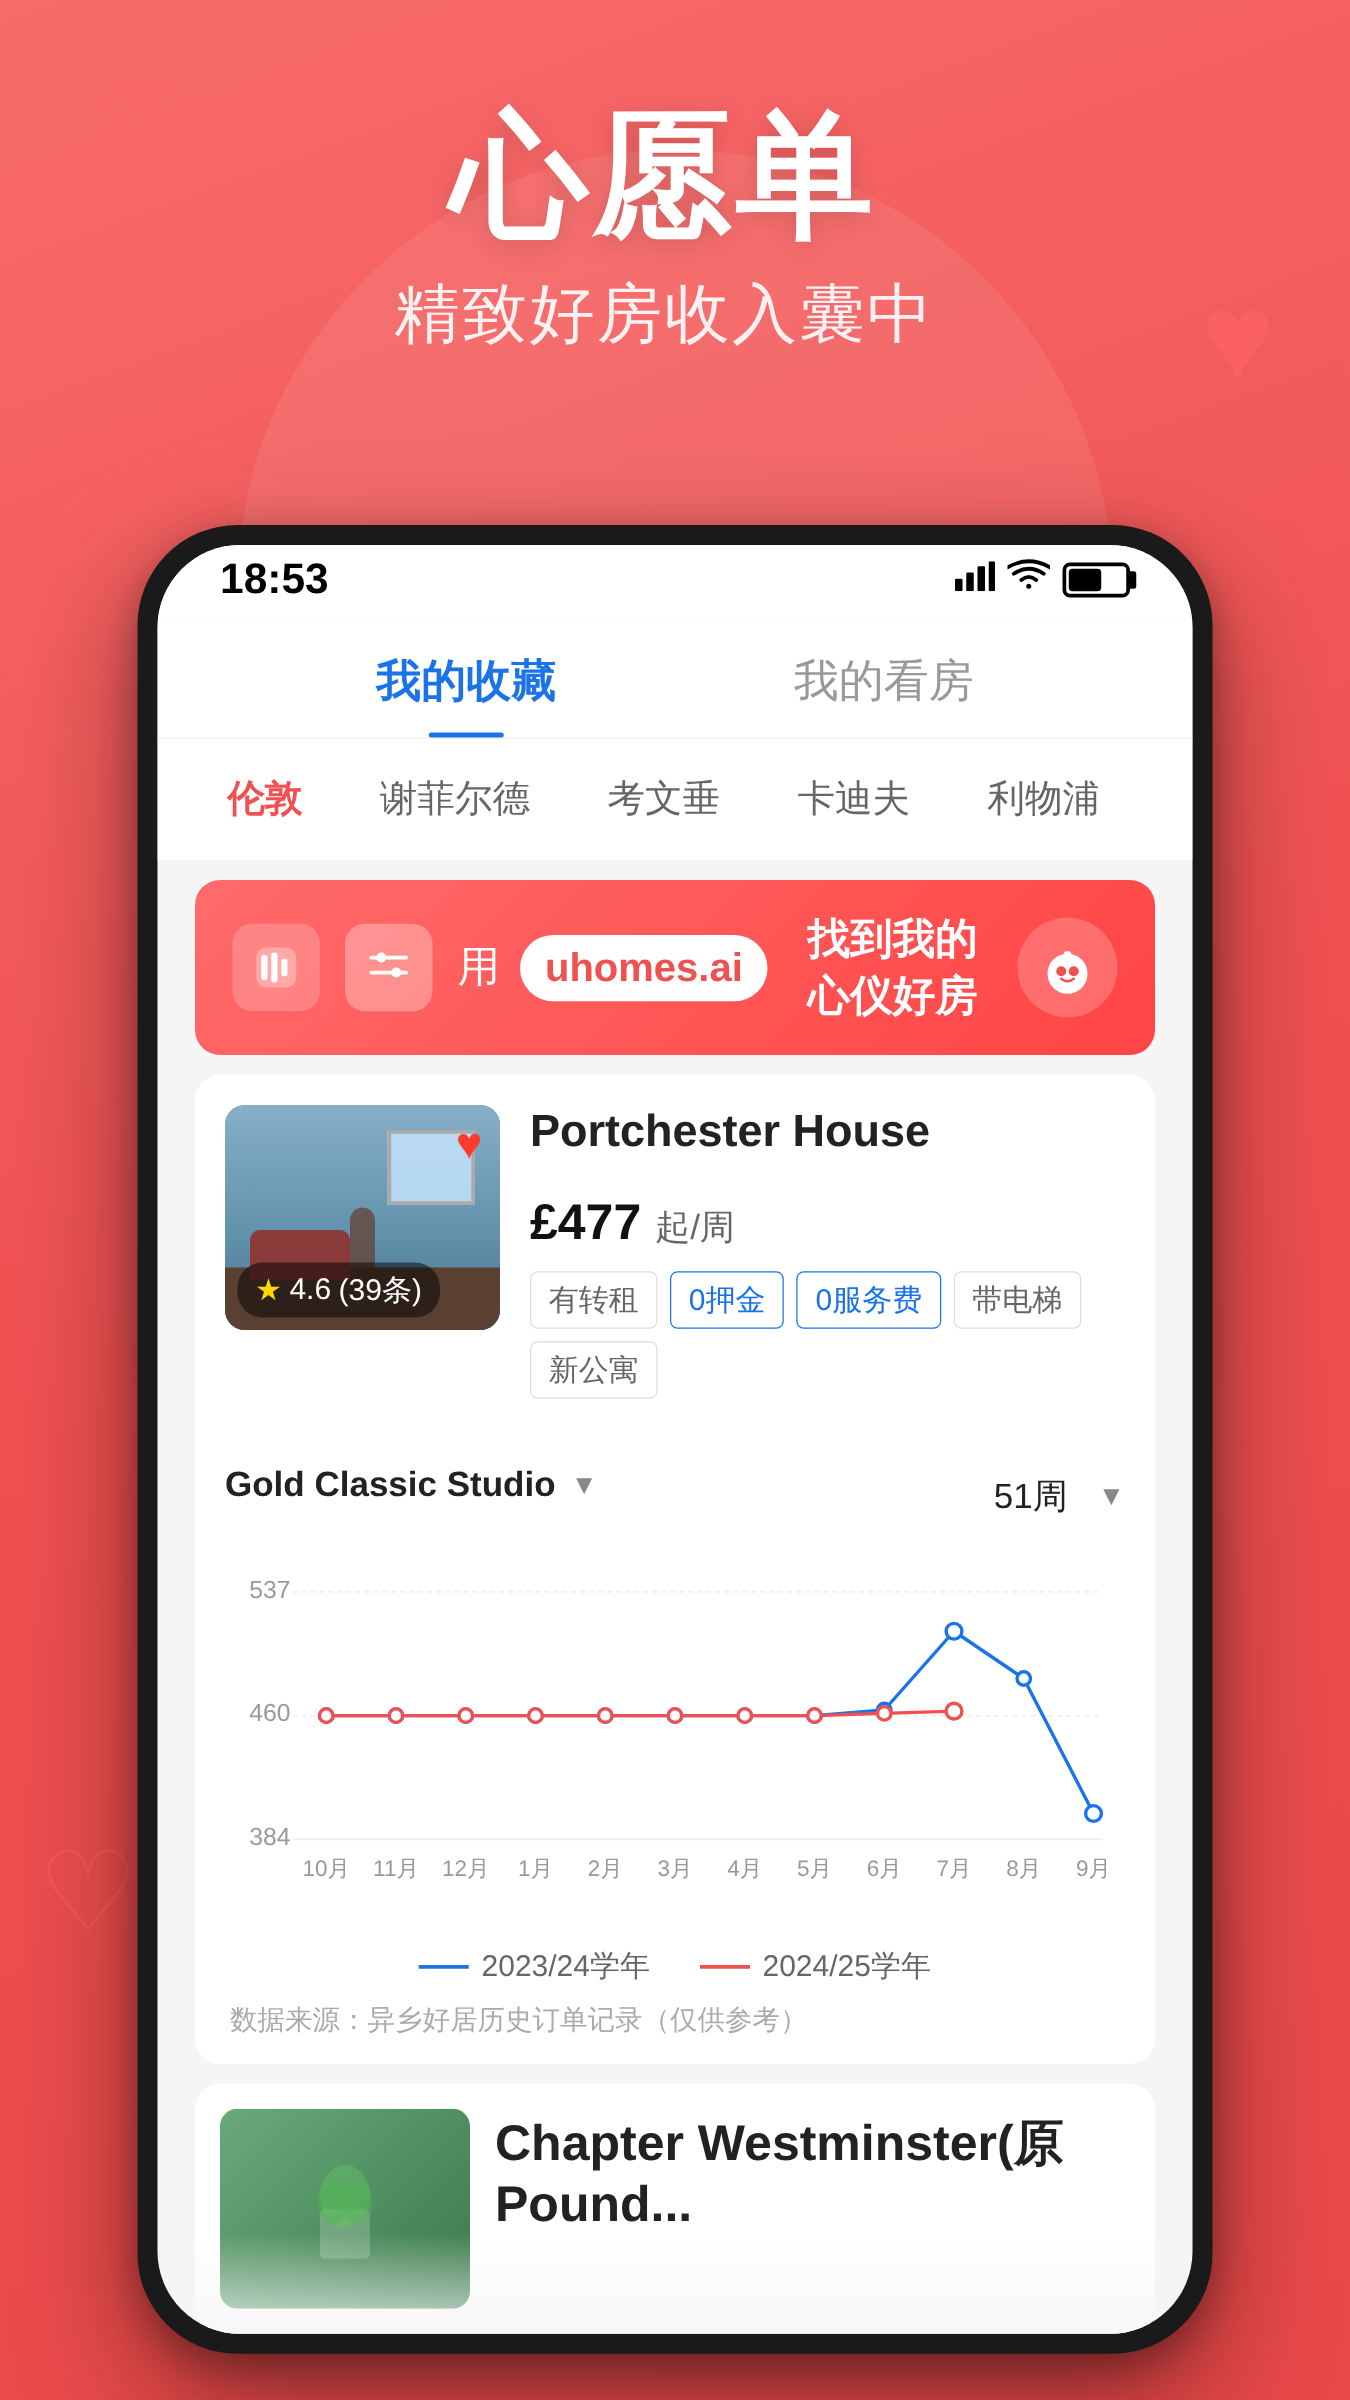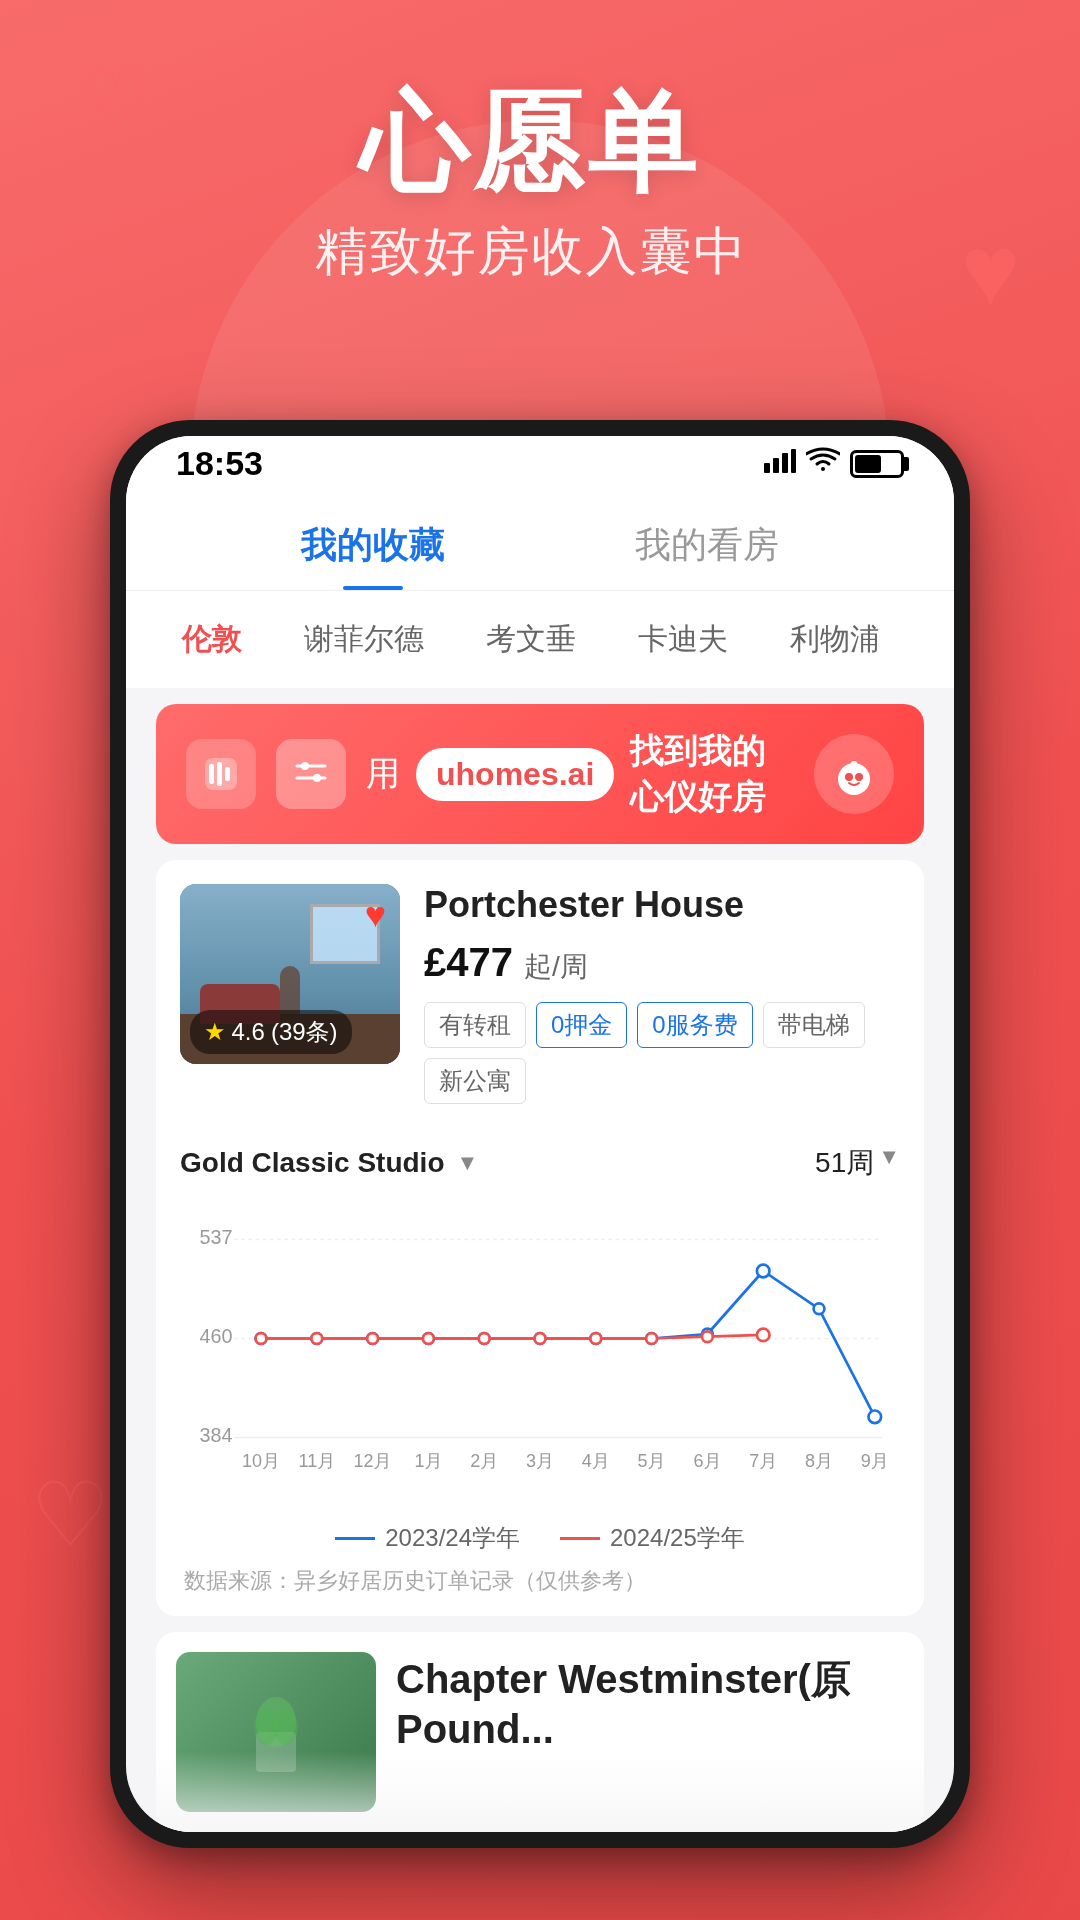--- a/index.html
+++ b/index.html
@@ -239,20 +239,21 @@
       color: #f05050;
       border-radius: 30px;
       padding: 8px 20px;
       font-size: 32px;
       font-weight: 700;
     }
     .banner-sub {
       font-size: 34px;
       color: #fff;
       font-weight: 700;
+      margin-left: 16px;
     }
     .banner-robot {
       width: 80px;
       height: 80px;
       background: rgba(255,255,255,0.2);
       border-radius: 50%;
       display: flex;
       align-items: center;
       justify-content: center;
       font-size: 44px;
@@ -323,21 +324,21 @@
       align-items: center;
       gap: 6px;
     }
     .star-icon { color: #ffd700; }
 
     .property-info { flex: 1; }
     .property-name {
       font-size: 36px;
       font-weight: 700;
       color: #222;
-      margin-bottom: 14px;
+      margin-bottom: 30px;
     }
     .property-price {
       font-size: 40px;
       font-weight: 700;
       color: #111;
       margin-bottom: 16px;
     }
     .property-price-unit {
       font-size: 28px;
       color: #666;
@@ -380,24 +381,25 @@
       font-size: 28px;
       font-weight: 600;
       color: #222;
     }
     .dropdown-arrow {
       font-size: 22px;
       color: #888;
     }
     .chart-week-selector {
       display: flex;
-      align-items: flex-start;
-      gap: 4px;
+      align-items: center;
+      gap: 24px;
       font-size: 28px;
       color: #222;
+      margin-top: 19px;
     }
 
     
     .chart-container {
       width: 100%;
       position: relative;
     }
     .chart-svg {
       width: 100%;
       height: 300px;

